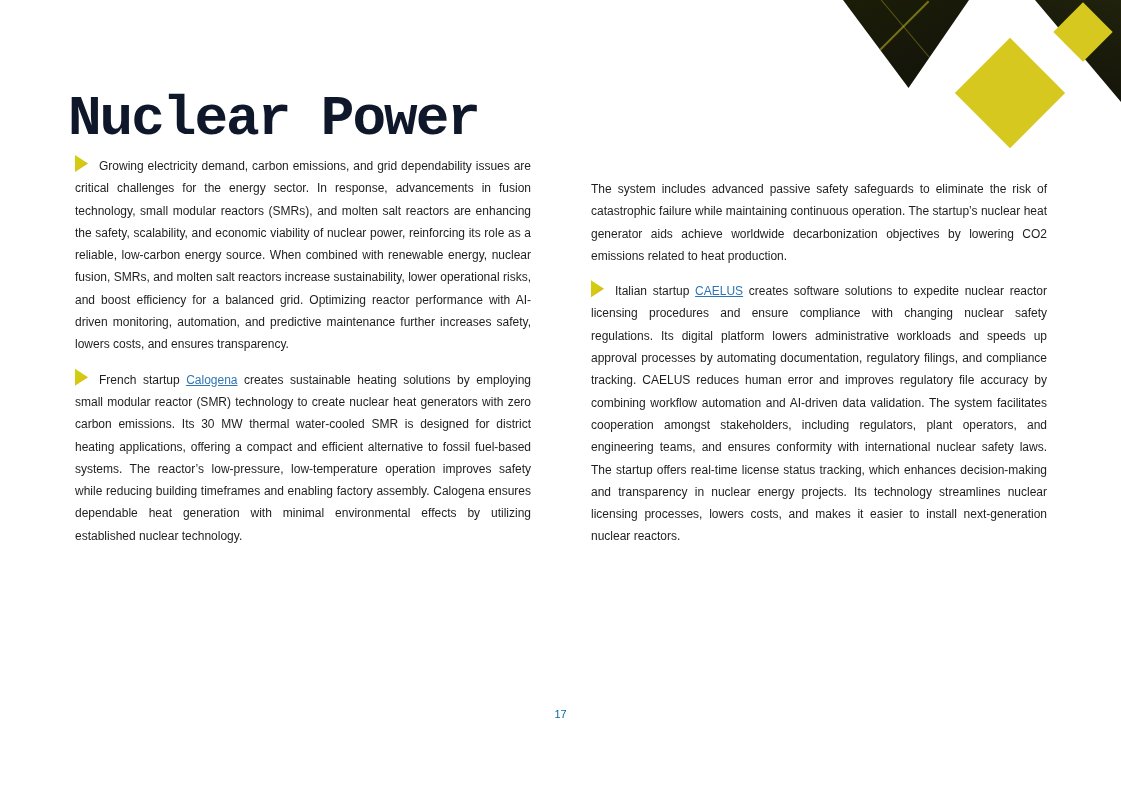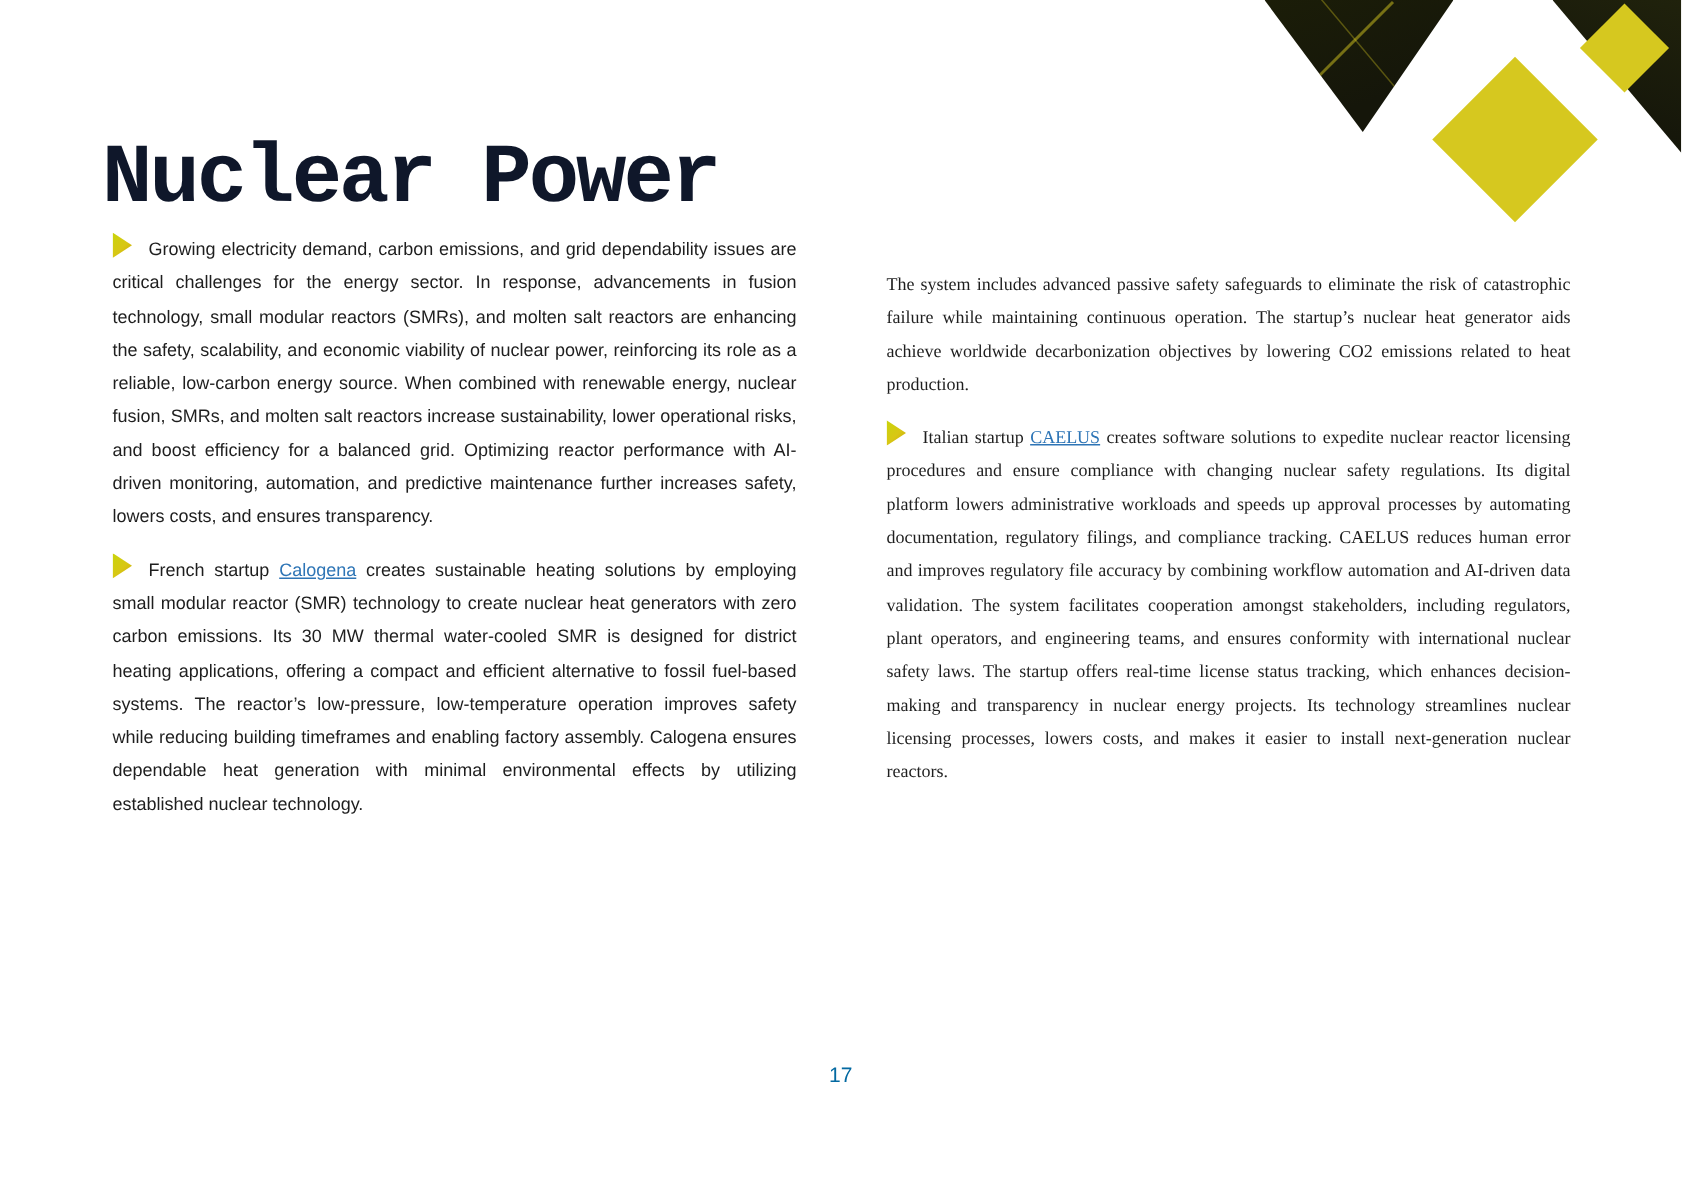--- a/index.html
+++ b/index.html
@@ -98,21 +98,21 @@
   }
 
   
   .text-column {
     position: absolute;
     width: 456px;
     font-size: 12px;
     line-height: 22.3px;
   }
   .col-left  { left: 75px;  top: 155px; }
-  .col-right { left: 591px; top: 178px; font-family: Liberation Serif, serif; }
+  .col-right { left: 591px; top: 178px; }
 
   .body-para {
     margin: 0 0 13px 0;
     text-align: justify;
     hyphens: auto;
     -webkit-hyphens: auto;
     color: var(--text-color);
   }
   .bullet {
     display: inline-block;
@@ -128,21 +128,21 @@
     text-decoration: underline;
     cursor: pointer;
   }
 
   
   .page-number {
     position: absolute;
     left: 50%;
     transform: translateX(-50%);
     top: 708px;
-    font-size: 14px;
+    font-size: 11px;
     color: #0369a1;
   }
 </style>
 </head>
 <body>
 
 <div class="page">
 
   <div class="corner-decor">
     <div class="tri-a"></div>

